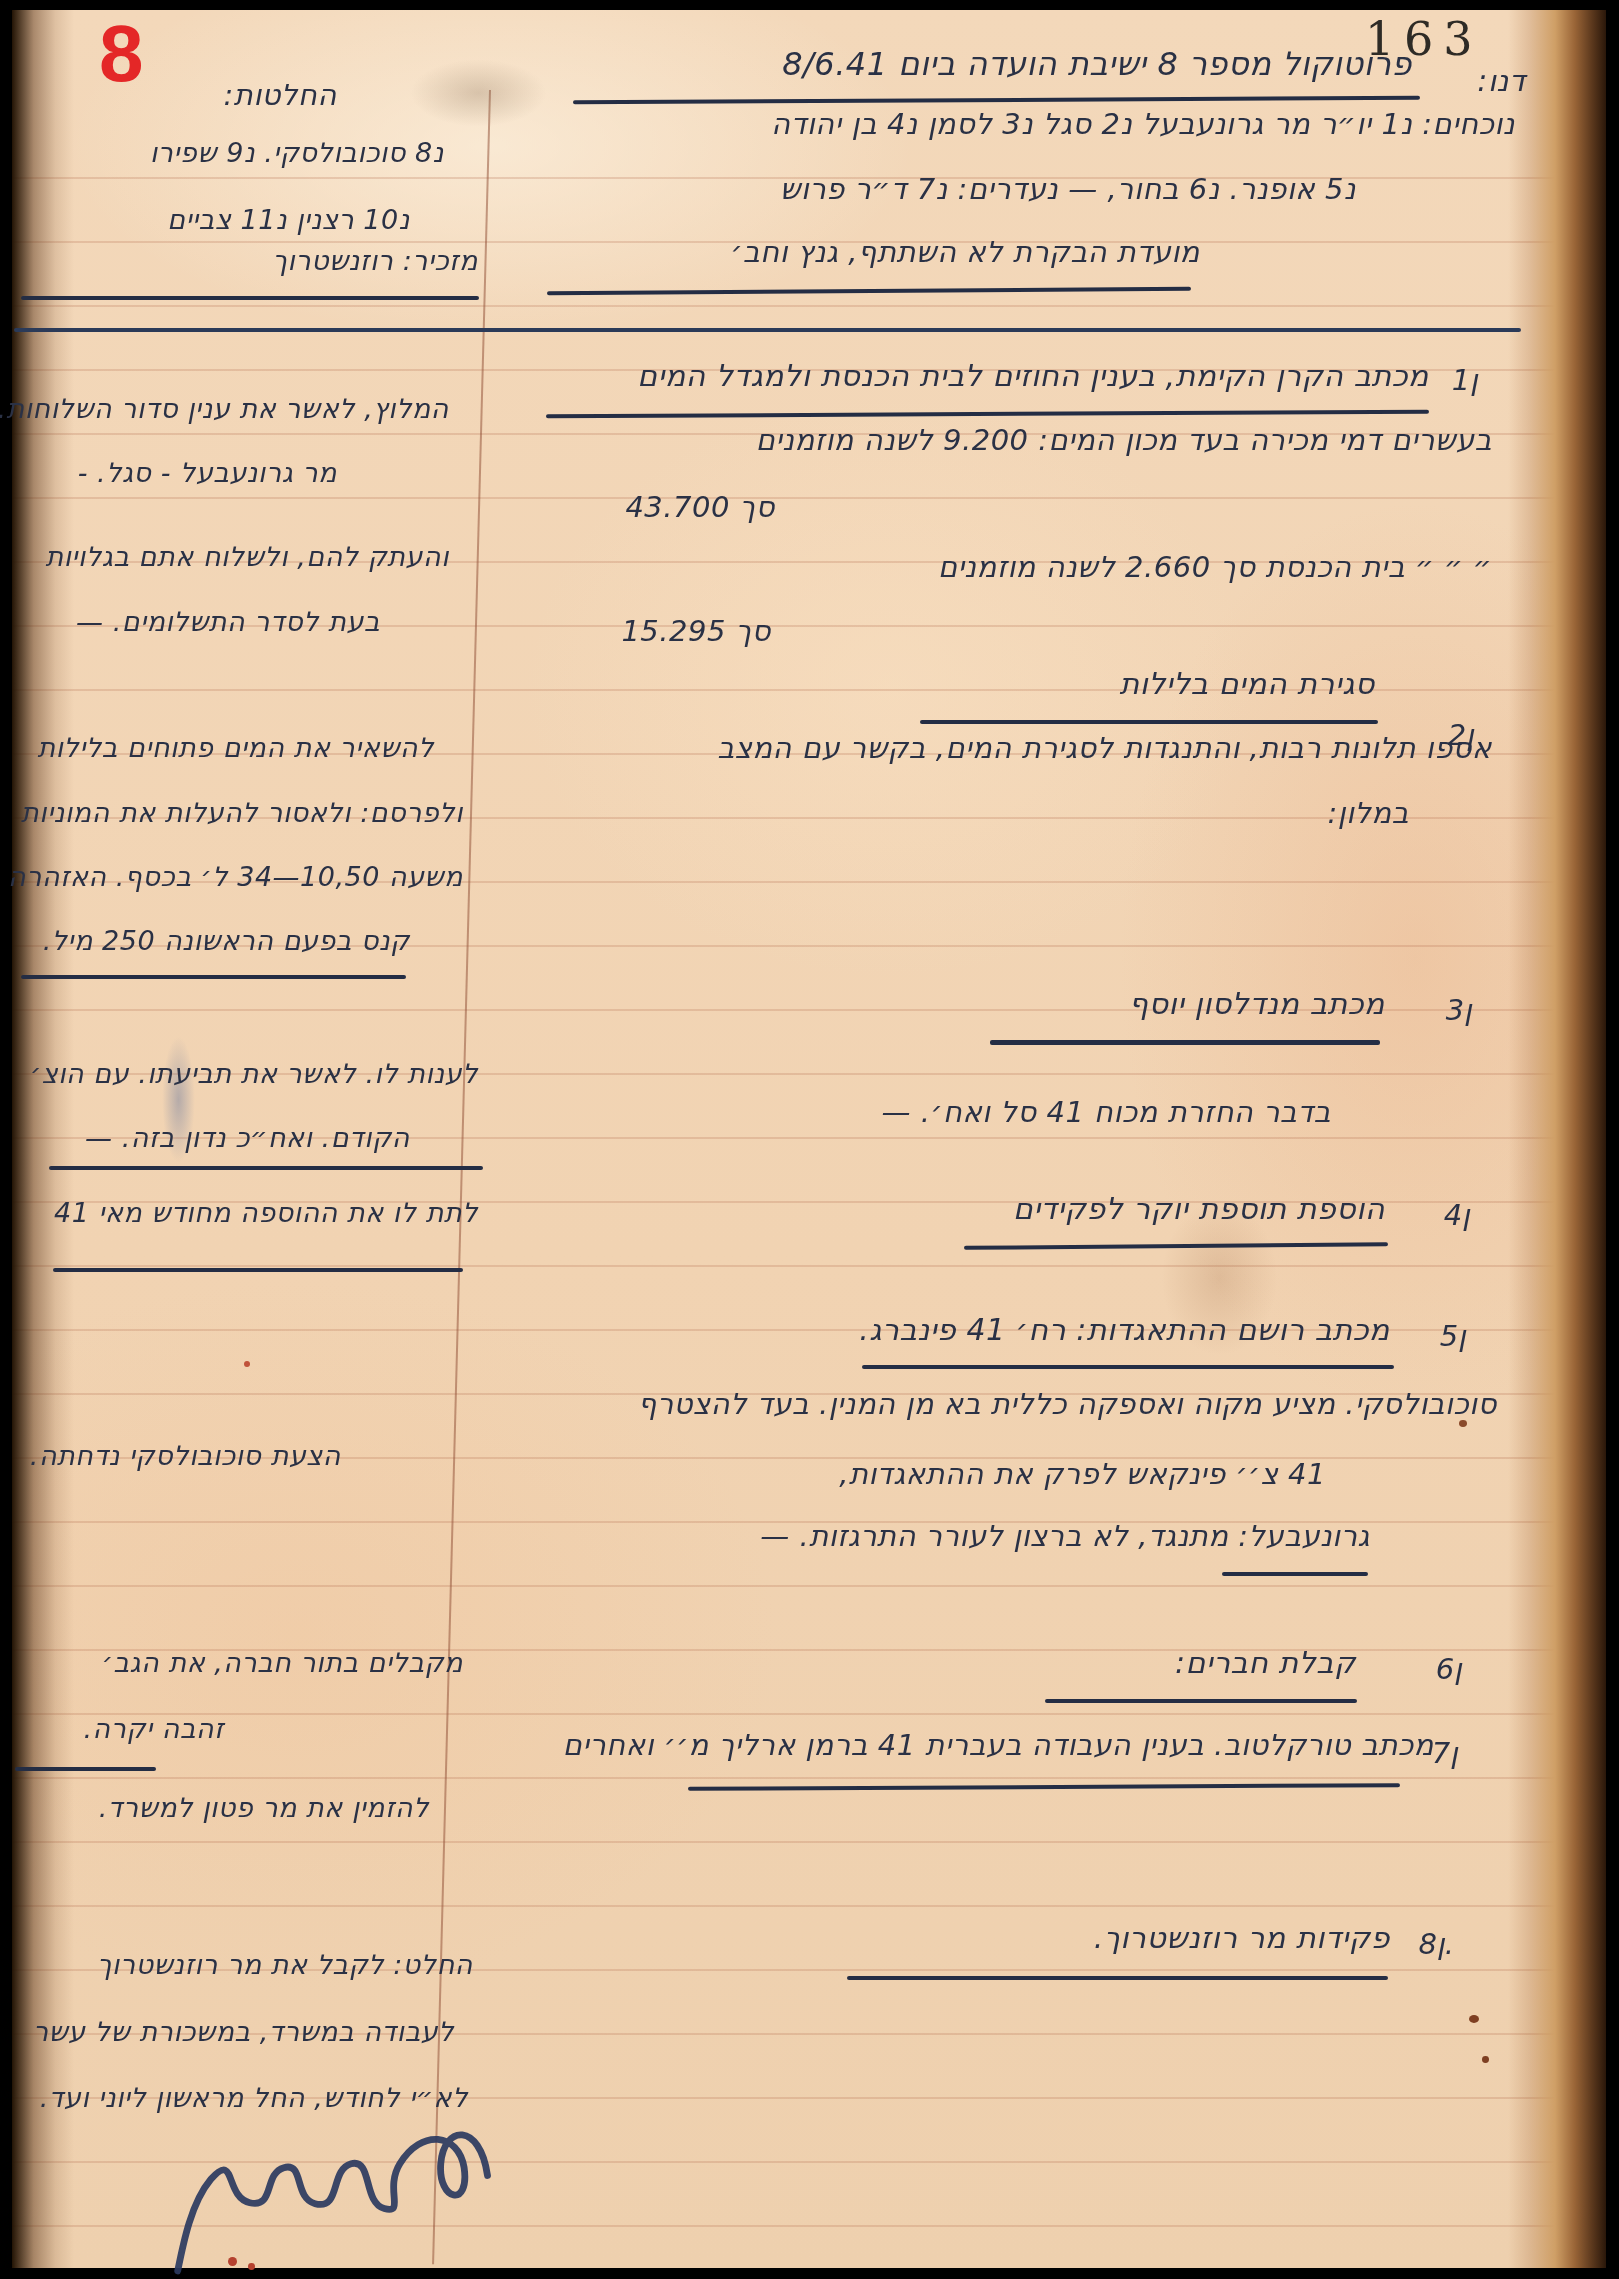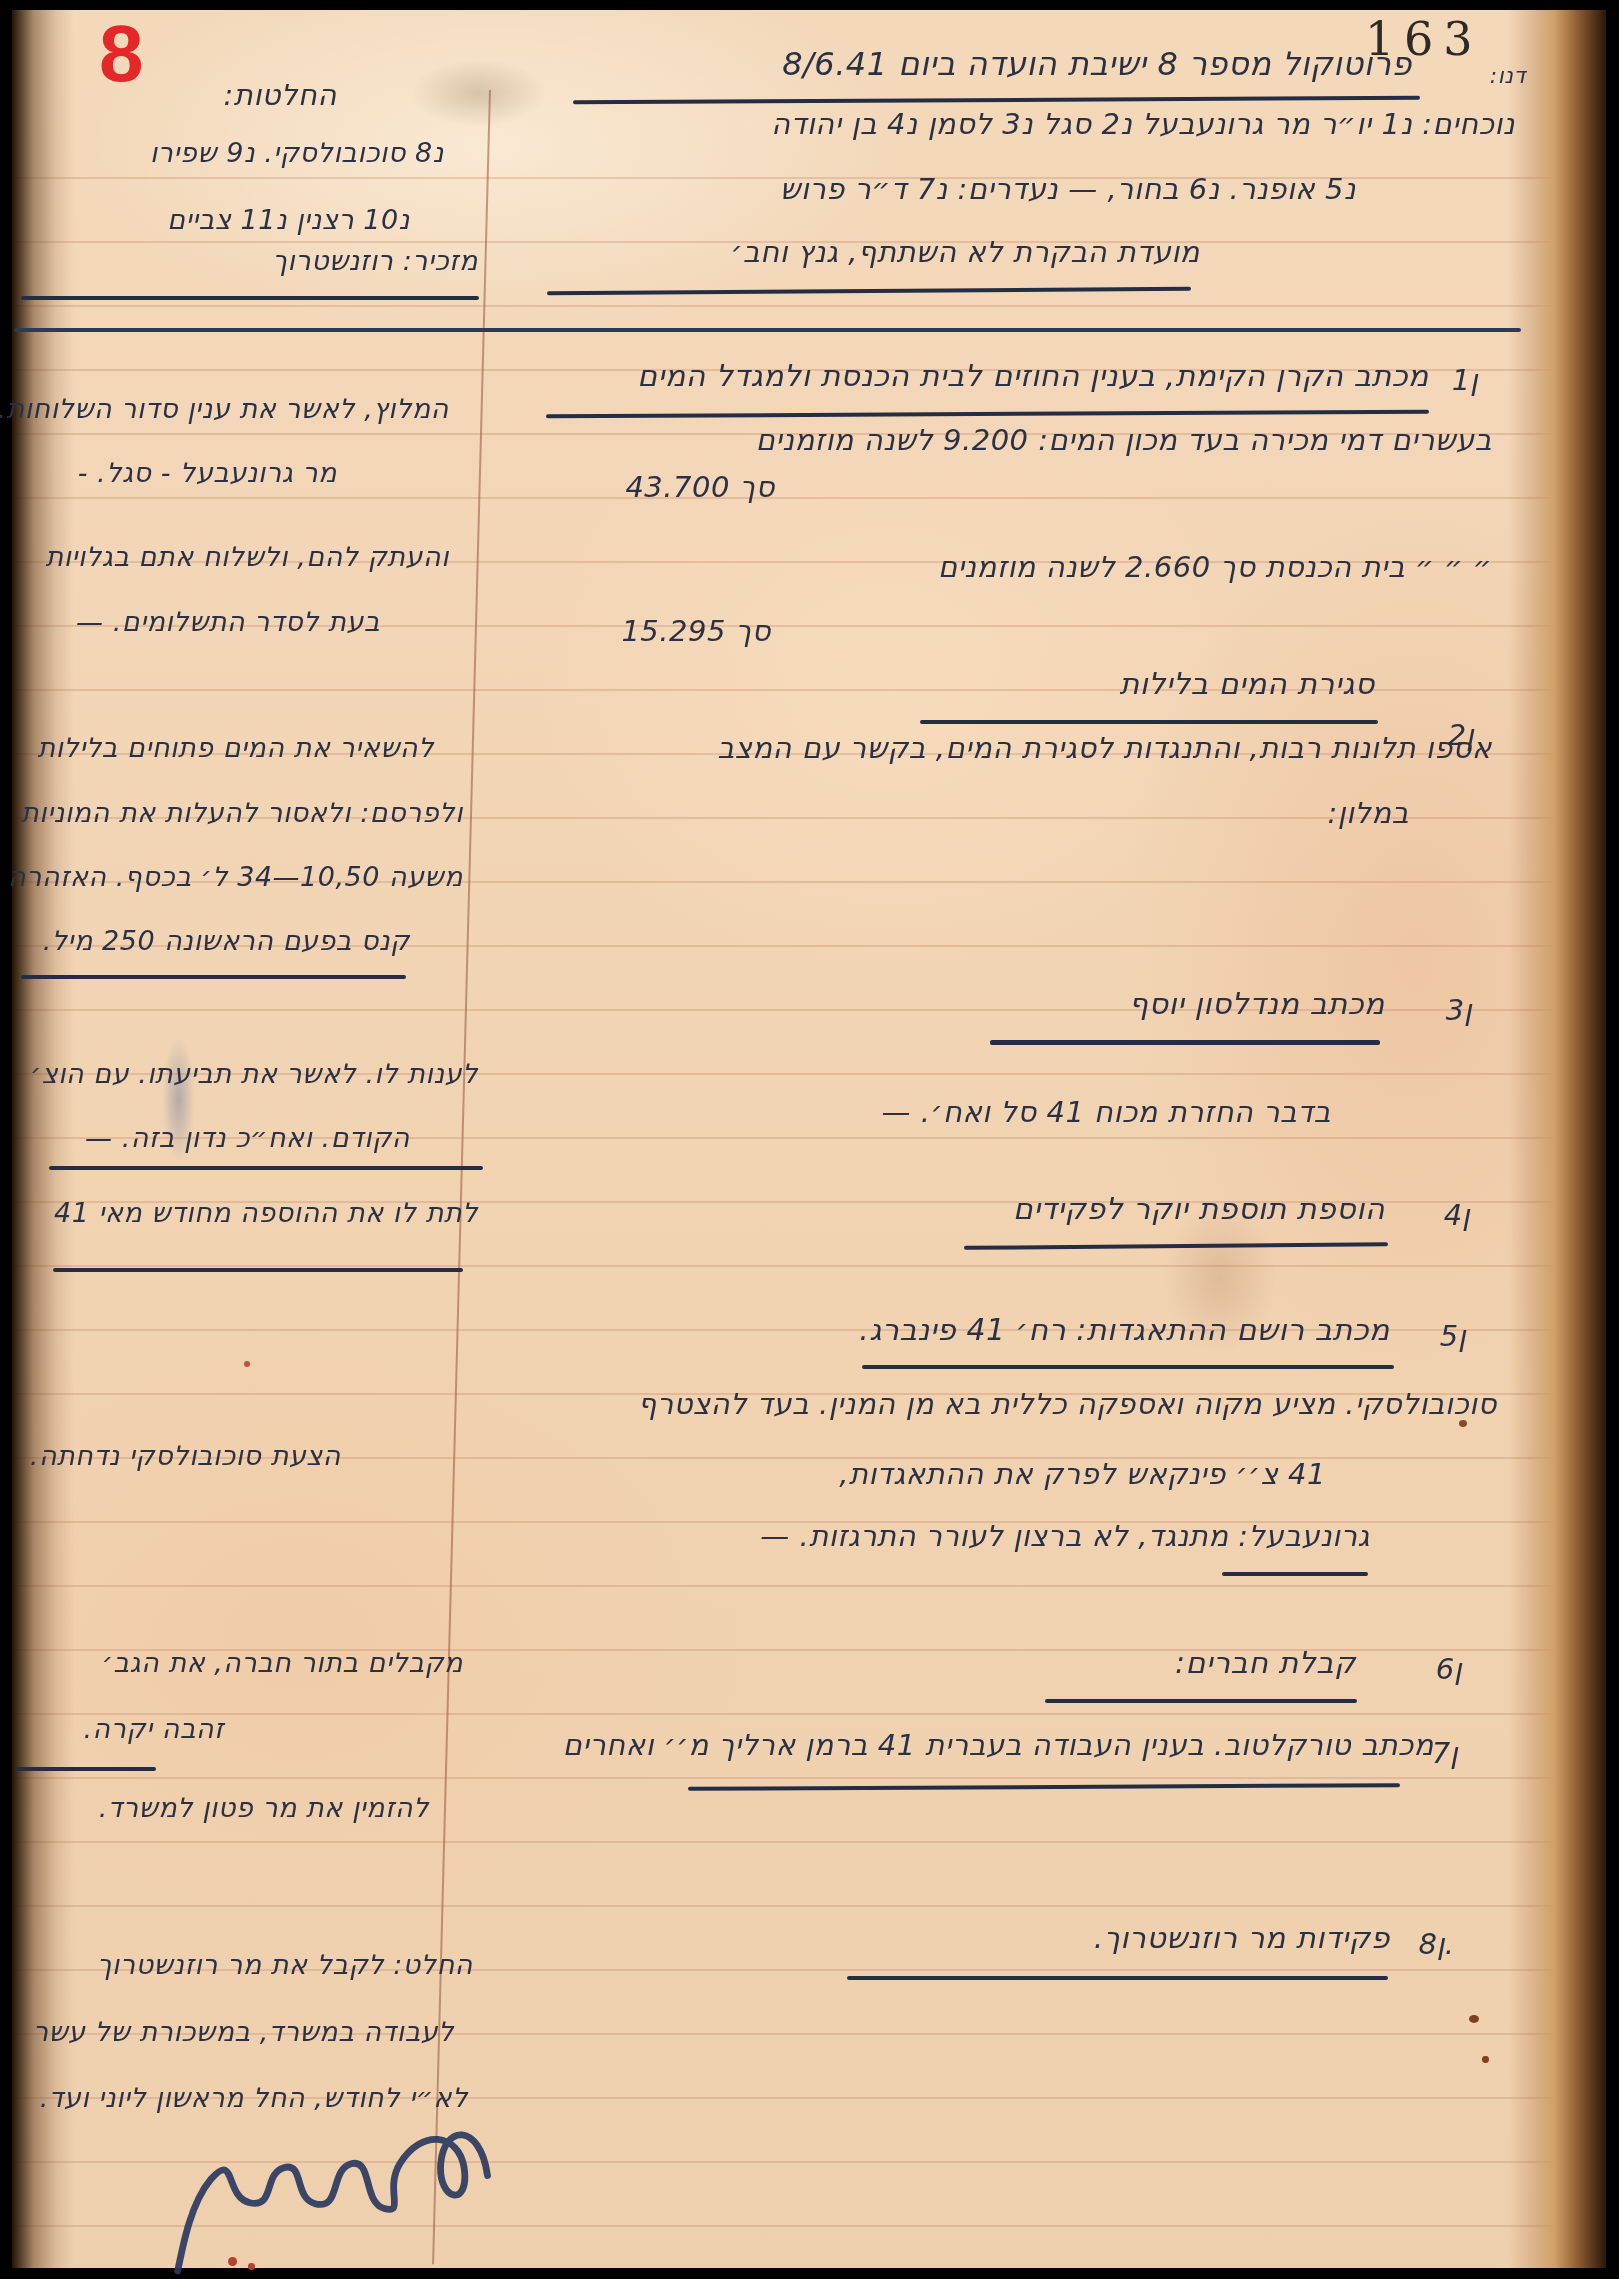--- a/index.html
+++ b/index.html
@@ -50,21 +50,21 @@
   <div class="stain" style="left:162px;top:1036px;width:33px;height:127px;
               background:radial-gradient(ellipse at center, rgba(70,95,150,.35), transparent 70%);"></div>
   <div class="stain" style="left:410px;top:59px;width:137px;height:68px;
               background:radial-gradient(ellipse at center, rgba(120,95,70,.25), transparent 70%);"></div>
   <div class="stain" style="left:1161px;top:1200px;width:117px;height:156px;
               background:radial-gradient(ellipse at center, rgba(140,80,40,.18), transparent 70%);"></div>
 
   <div class="print" style="left:1365px;top:11.7px;font-size:46px;letter-spacing:9.8px;">163</div>
   <div class="redmark" style="left:99px;top:7.8px;">8</div>
 
-  <div class="hw" style="right:94px;top:64px;font-size:22px;">דנו:</div>
+  <div class="hw" style="right:94px;top:64px;font-size:30px;">דנו:</div>
   <div class="hw head" style="right:208px;top:47px;font-size:32px;">פרוטוקול מספר 8 ישיבת הועדה ביום 8/6.41</div>
   <div class="ink-line" style="top:98px;right:200px;width:847px;transform:rotate(-.3deg);"></div>
 
   <div class="hw" style="right:105px;top:109px;">נוכחים: נ1 יו״ר מר גרונעבעל נ2 סגל נ3 לסמן נ4 בן יהודה</div>
   <div class="hw small" style="right:1176px;top:138px;">נ8 סוכובולסקי. נ9 שפירו</div>
   <div class="hw" style="right:264px;top:174px;">נ5 אופנר. נ6 בחור, — נעדרים: נ7 ד״ר פרוש</div>
   <div class="hw small" style="right:1210px;top:205px;">נ10 רצנין נ11 צביים</div>
 
   <div class="hw" style="right:1283px;top:80px;">החלטות:</div>
 
@@ -72,21 +72,21 @@
   <div class="ink-line" style="top:289px;right:429px;width:644px;transform:rotate(-.4deg);"></div>
   <div class="hw small" style="right:1142px;top:246px;">מזכיר: רוזנשטרוך</div>
   <div class="ink-line" style="top:296px;right:1141px;width:458px;"></div>
 
   <div class="ink-line navy" style="top:328px;left:13.7px;width:1507px;height:3.9px;"></div>
 
   <div class="snum" style="right:142px;top:363px;">1ן</div>
   <div class="hw head" style="right:191px;top:359px;">מכתב הקרן הקימת, בענין החוזים לבית הכנסת ולמגדל המים</div>
   <div class="ink-line" style="top:412px;right:191px;width:883px;transform:rotate(-.3deg);"></div>
   <div class="hw" style="right:128px;top:425px;">בעשרים דמי מכירה בעד מכון המים: 9.200 לשנה מוזמנים</div>
-  <div class="hw" style="right:845px;top:472px;">סך 43.700</div>
+  <div class="hw" style="right:845px;top:492px;">סך 43.700</div>
   <div class="hw" style="right:128px;top:552px;">״   ״   ״   בית הכנסת סך 2.660 לשנה מוזמנים</div>
   <div class="hw" style="right:849px;top:616px;">סך 15.295</div>
 
   <div class="hw small" style="right:1171px;top:394px;">המלוץ, לאשר את ענין סדור השלוחות.</div>
   <div class="hw small" style="right:1283px;top:458px;">מר גרונעבעל - סגל. -</div>
   <div class="hw small" style="right:1171px;top:542px;">והעתק להם, ולשלוח אתם בגלויות</div>
   <div class="hw small" style="right:1240px;top:607px;">בעת לסדר התשלומים. —</div>
 
   <div class="snum" style="right:146px;top:671px;margin-top:47px;">2ן</div>
   <div class="hw head" style="right:245px;top:667px;">סגירת המים בלילות</div>

